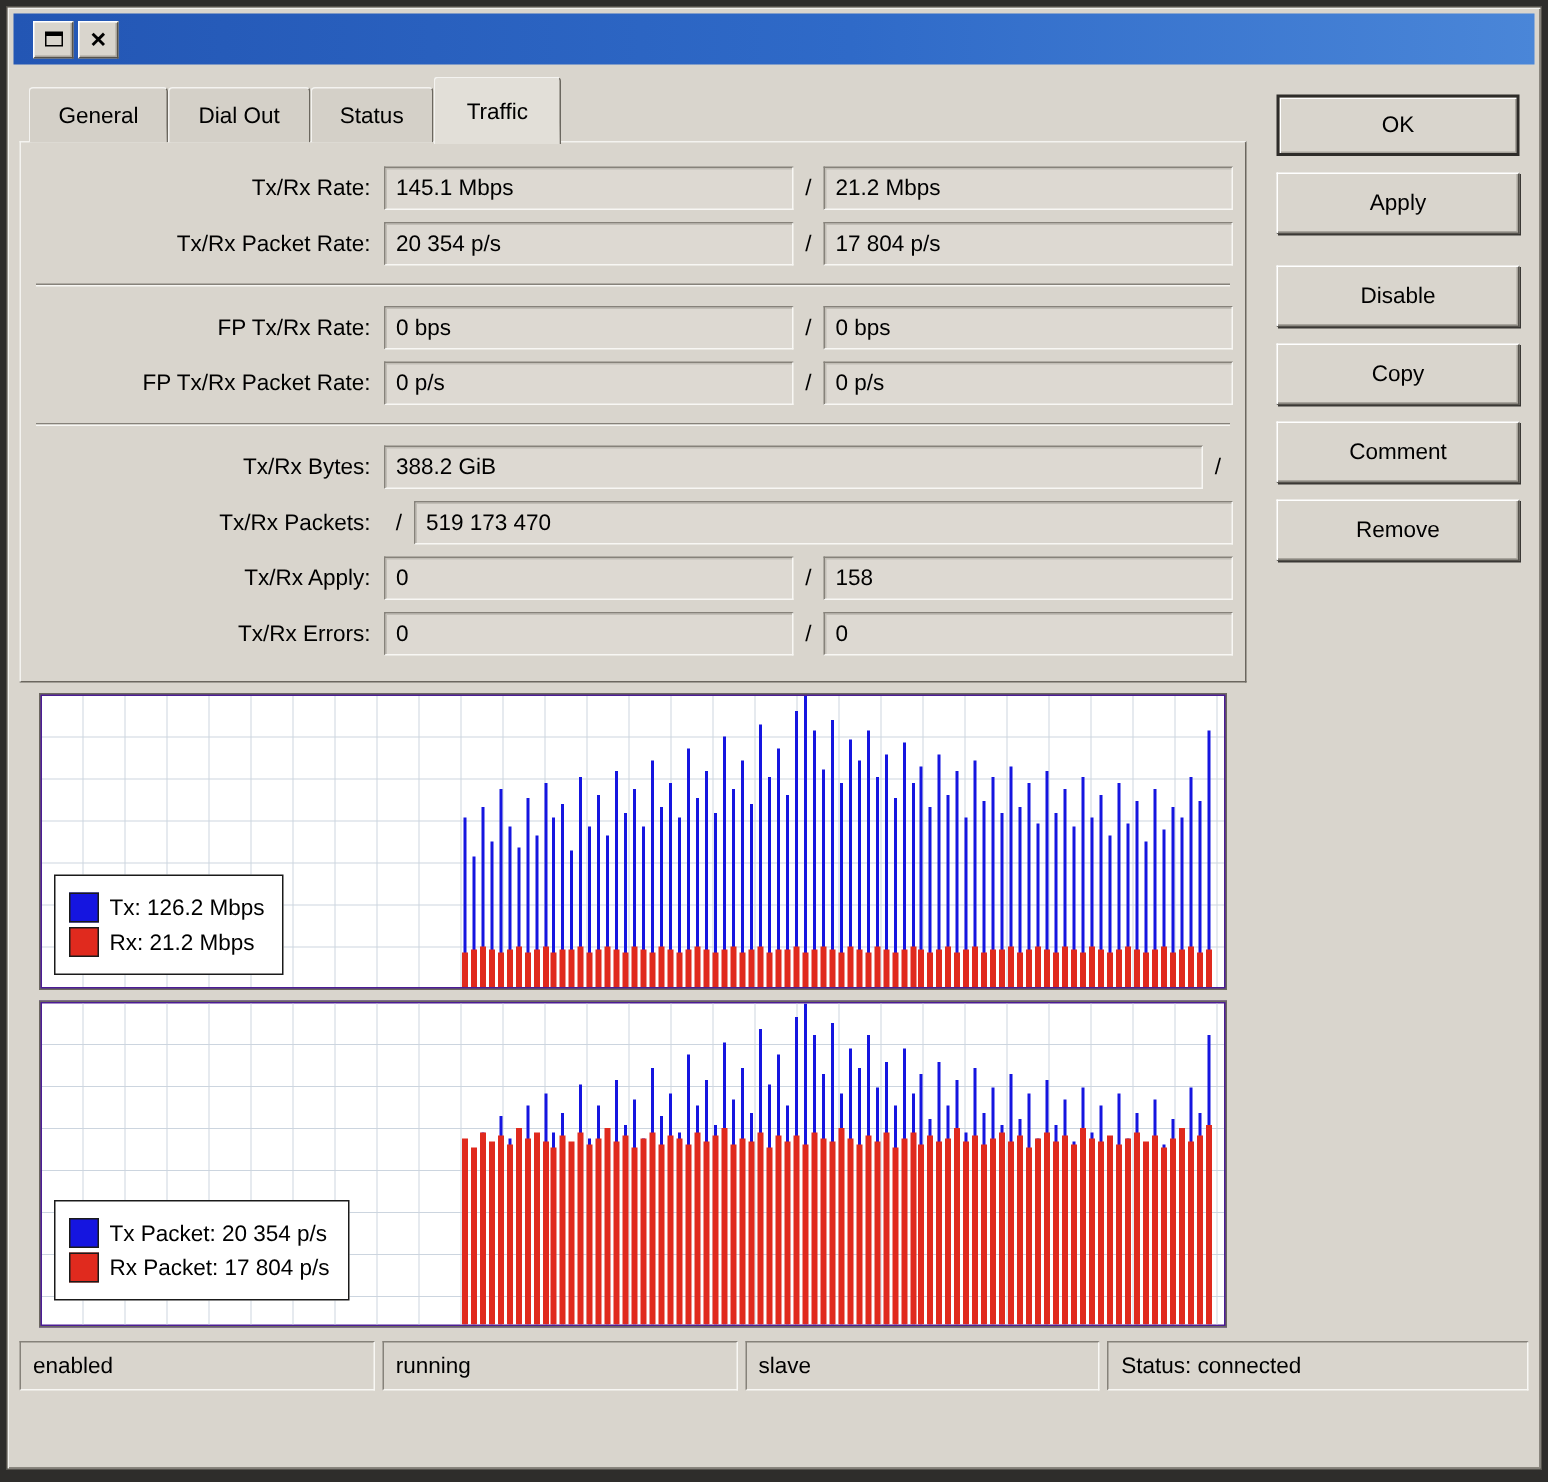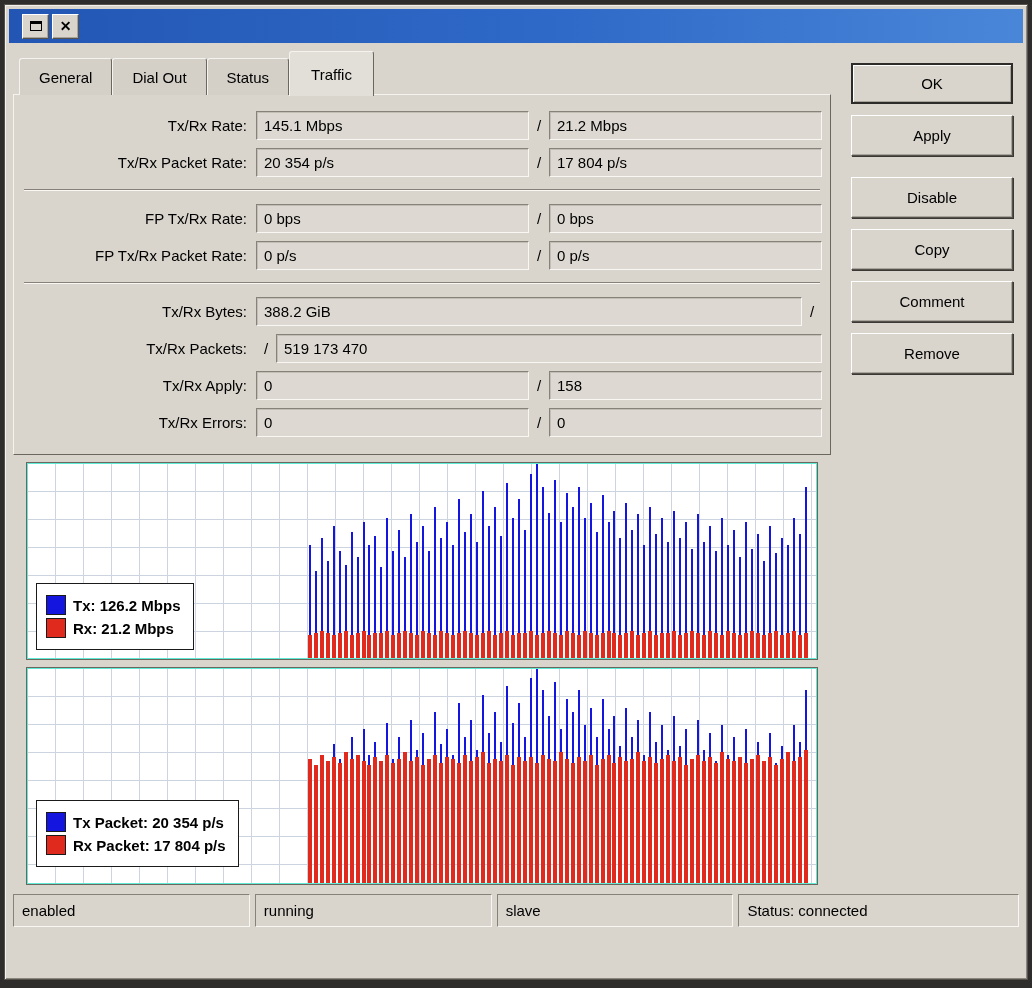--- a/index.html
+++ b/index.html
@@ -70,22 +70,21 @@
     box-shadow: inset 1px 1px 0 #c2beb6;
     white-space:nowrap; overflow:hidden;
   }
   .row .slash { width:20px; text-align:center; }
   .sep { height:2px; margin:12px 2px;
     border-top:1px solid #86827a; border-bottom:1px solid #f8f7f4; }
   
   .graph-outer {
     margin:7px 13px 0 13px; position:relative;
     border:1px solid #6b675f;
-    background:#5eead4;
-    font-weight:bold;
+    background:#4c1d95;
   }
   #graph1 { height:198px; }
   #graph2 { height:218px; }
   .graph-inner {
     position:absolute; inset:1px; background:#fff; overflow:hidden;
     background-image:
       linear-gradient(to right, #ccd5df 1px, transparent 1px),
       linear-gradient(to bottom, #ccd5df 1px, transparent 1px);
     background-size:28px 28px;
     background-position:-1px -1px;

